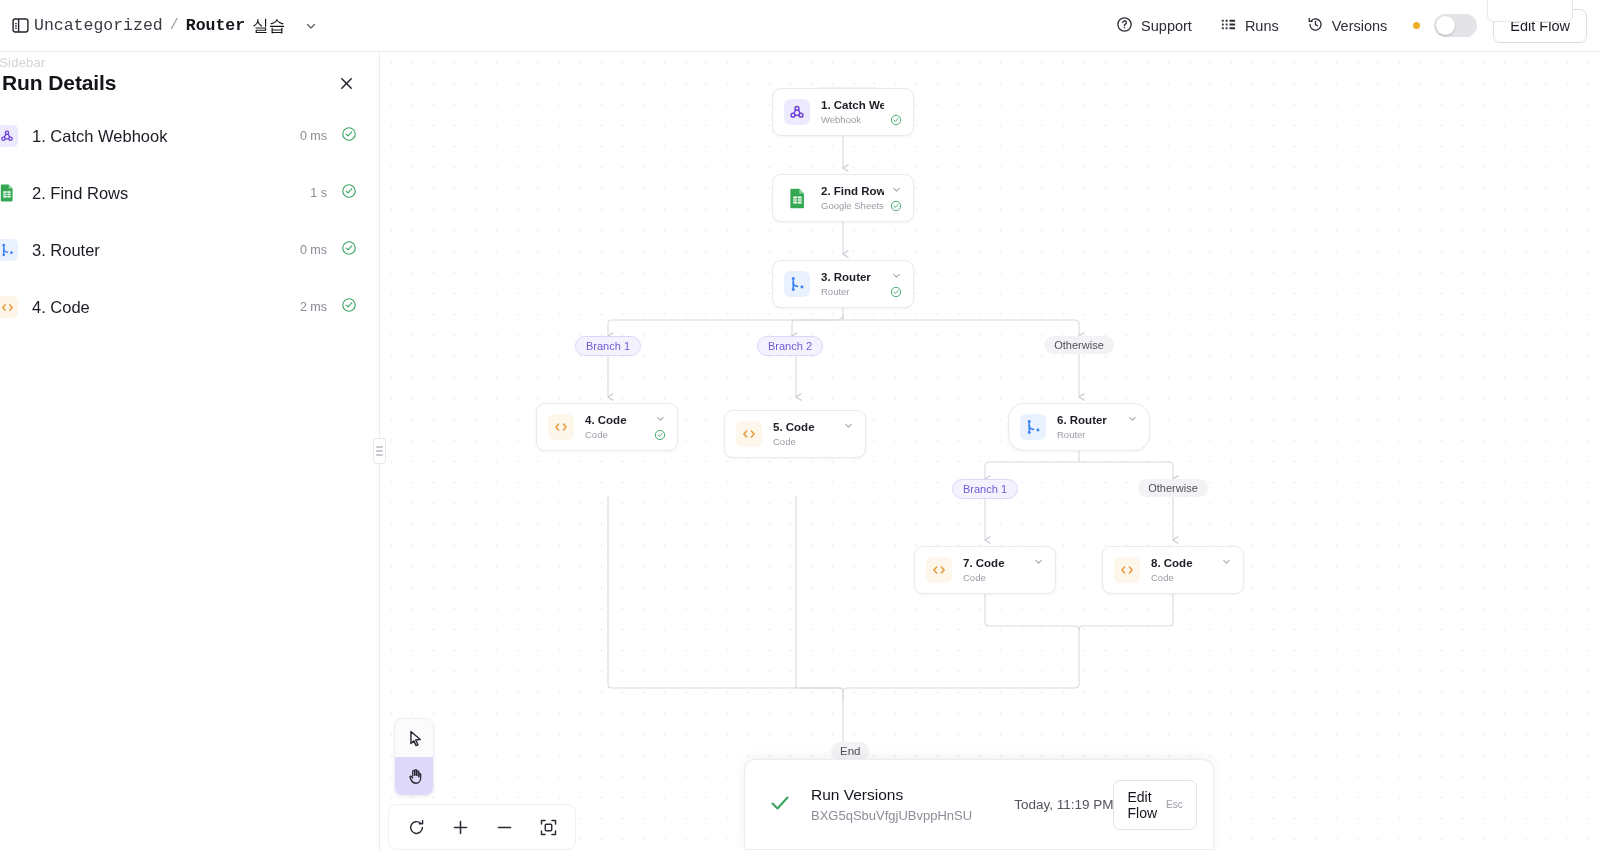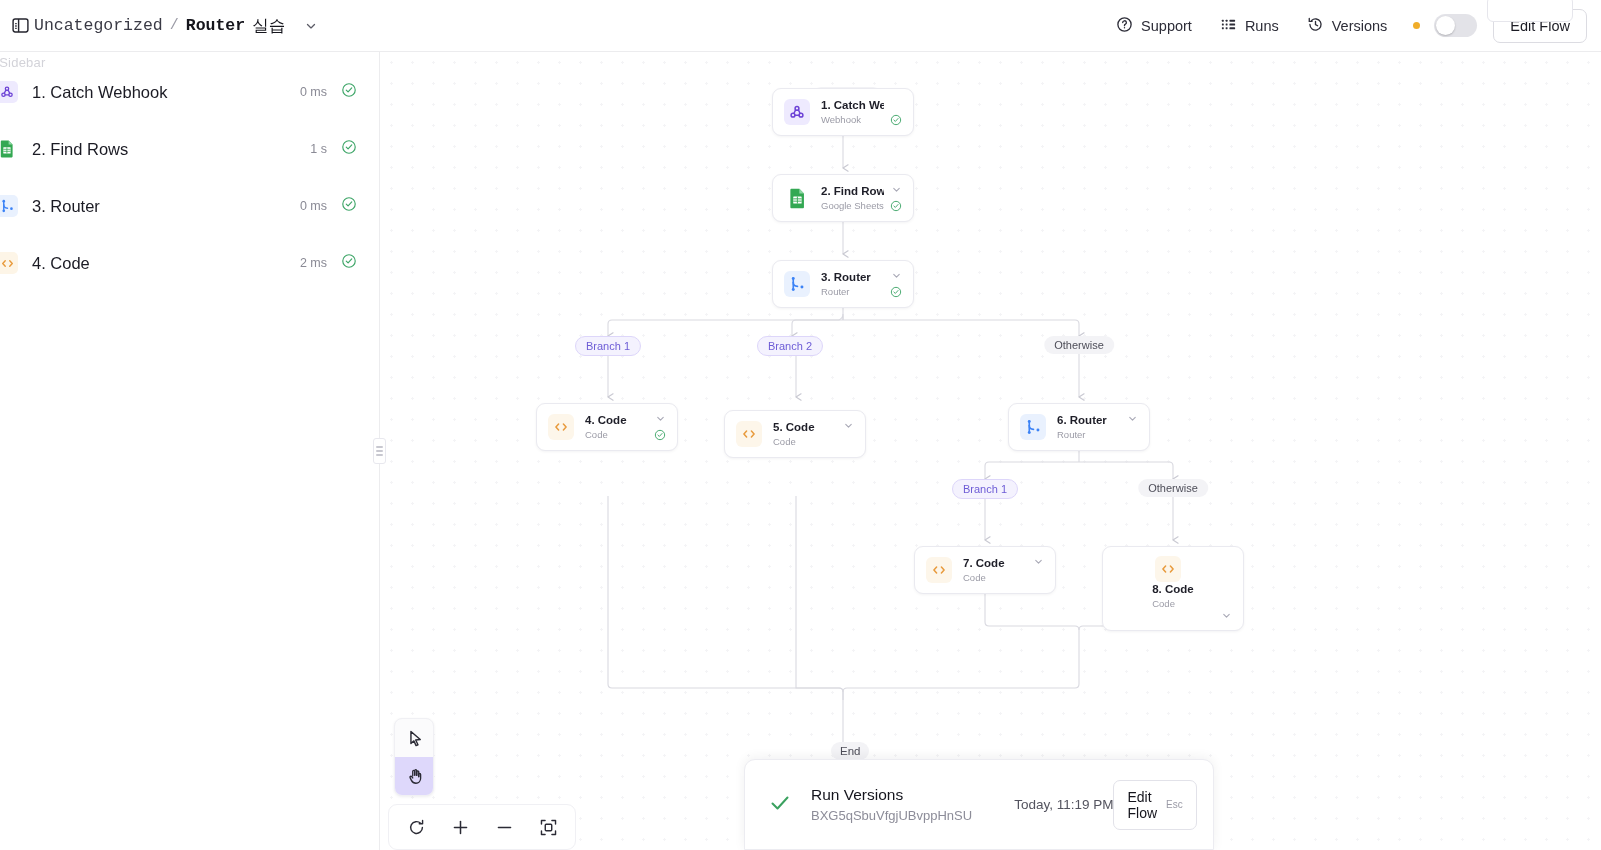--- a/index.html
+++ b/index.html
@@ -340,20 +340,29 @@
       <div class="ghost-popover"></div>
       <div class="edit-flow-top">Edit Flow</div>
     </div>
   </div>
 </div>
 
 <div class="sidebar">
 
   <div class="sidebar-tooltip">e Sidebar</div>
 
+  <div class="sidebar-header">
+    <div class="sidebar-title">Run Details</div>
+    <div class="sidebar-close">
+      <svg width="17" height="17" viewBox="0 0 18 18" fill="none" stroke="#25252e" stroke-width="1.6" stroke-linecap="round">
+        <line x1="4" y1="4" x2="14" y2="14"></line>
+          <line x1="14" y1="4" x2="4" y2="14"></line>
+      </svg>
+    </div>
+  </div>
 
   <div class="step-list">
 
     <div class="step-row">
       <div class="step-icon si-webhook">
         <svg width="14" height="14" viewBox="0 0 16 16" fill="none" stroke="#6d43d6" stroke-width="1.5" stroke-linecap="round">
           <circle cx="8" cy="4.4" r="1.9"></circle>
             <circle cx="4.0" cy="11.2" r="1.9"></circle>
             <circle cx="12.0" cy="11.2" r="1.9"></circle>
           <path d="M6.6 5.9 5.0 9.3M9.4 5.9 11.0 9.3M5.9 11.2h4.2"></path>
@@ -614,21 +623,21 @@
       </div>
       <div class="node-right">
         <span class="node-caret">
           <svg width="11" height="11" viewBox="0 0 16 16" fill="none" stroke="#a9a9b6" stroke-width="1.6" stroke-linecap="round" stroke-linejoin="round">
               <polyline points="4,6.3 8,10.3 12,6.3"></polyline>
             </svg>
         </span>
       </div>
     </div>
 
-    <div class="node" style="left:627px; top:351px; width:142px;">
+    <div class="node" style="left:627px; top:351px; width:142px;border-radius:16px;">
       <div class="node-icon ni-router">
         <svg width="17" height="17" viewBox="0 0 16 16" fill="none" stroke="#3b82f6" stroke-width="1.5" stroke-linecap="round">
           <path d="M4 3.2v3.0c0 2.4 1.6 3.6 4.0 3.6"></path>
           <circle cx="4" cy="2.3" r="1.4" fill="#3b82f6" stroke="none"></circle>
           <circle cx="4" cy="12.6" r="1.4" fill="#3b82f6" stroke="none"></circle>
           <circle cx="12.2" cy="10.3" r="1.4" fill="#3b82f6" stroke="none"></circle>
           <path d="M4 6.2v5.0"></path>
         </svg>
       </div>
       <div class="node-text">
@@ -657,21 +666,21 @@
       </div>
       <div class="node-right">
         <span class="node-caret">
           <svg width="11" height="11" viewBox="0 0 16 16" fill="none" stroke="#a9a9b6" stroke-width="1.6" stroke-linecap="round" stroke-linejoin="round">
               <polyline points="4,6.3 8,10.3 12,6.3"></polyline>
             </svg>
         </span>
       </div>
     </div>
 
-    <div class="node" style="left:721px; top:494px; width:142px;flex-direction:column;">
+    <div class="node" style="left:721px; top:494px; width:142px;">
       <div class="node-icon ni-code">
         <svg width="16" height="16" viewBox="0 0 16 16" fill="none" stroke="#e89a3c" stroke-width="1.5" stroke-linecap="round" stroke-linejoin="round">
           <polyline points="5.6,5.0 2.9,8.0 5.6,11.0"></polyline>
             <polyline points="10.4,5.0 13.1,8.0 10.4,11.0"></polyline>
         </svg>
       </div>
       <div class="node-text">
         <div class="node-title">8. Code</div>
         <div class="node-sub">Code</div>
       </div>

